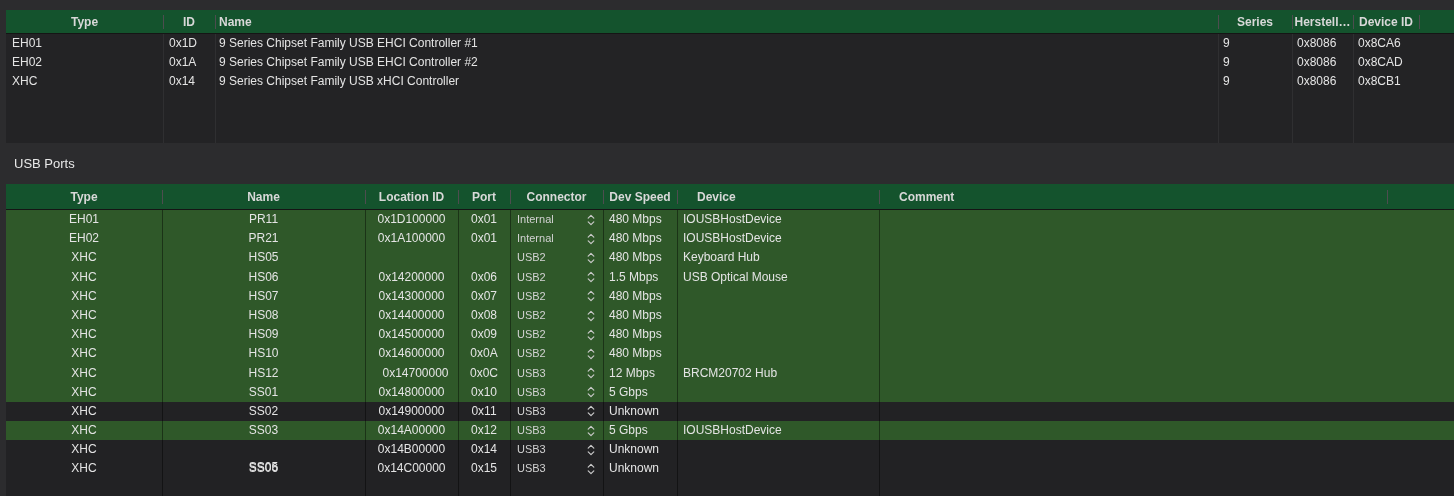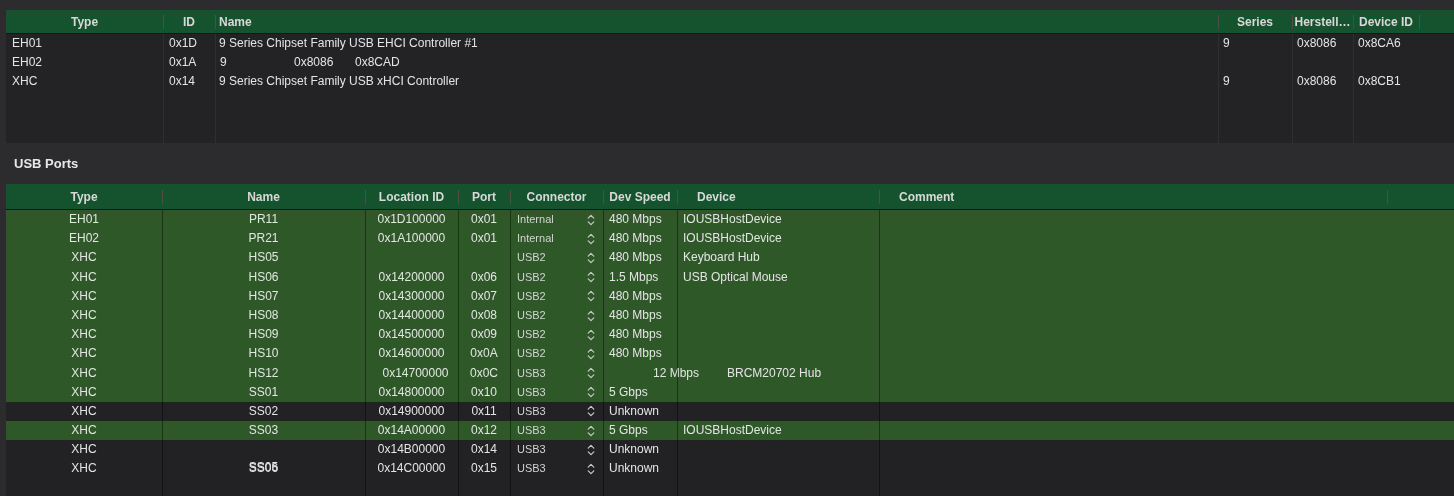--- a/index.html
+++ b/index.html
@@ -43,21 +43,21 @@
   .htick{position:absolute;top:50%;transform:translateY(-50%);width:1px;height:14px;background:#4d4d4f;}
 
   
   #t1{top:10px;}
   #t1 .tbl-header{height:24px;}
   #t1 .tbl-body{height:109px;background:#232325;}
 
   
   .section-label{
     position:absolute;left:14px;top:144px;height:40px;line-height:40px;
-    font-size:13px;font-weight:bold;color:#e8e8e8;
+    font-size:13px;font-weight:normal;color:#e8e8e8;
   }
 
   
   #t2{top:184px;}
   #t2 .tbl-header{height:26px;}
   #t2 .tbl-body{height:286px;background:#222224;}
 
   
   .conn{
     display:flex;align-items:center;justify-content:space-between;
@@ -91,20 +91,21 @@
           <div class="cell l" style="width: 157px;">EH01</div>
           <div class="cell l" style="width: 52px;">0x1D</div>
           <div class="cell l" style="width: 1003px;;padding-left:4px">9 Series Chipset Family USB EHCI Controller #1</div>
           <div class="cell l" style="width: 74px;;padding-left:5px">9</div>
           <div class="cell l" style="width: 61px;;padding-left:5px">0x8086</div>
           <div class="cell l" style="width: 66px;;padding-left:5px">0x8CA6</div>
         </div>
         <div class="row dark">
           <div class="cell l" style="width: 157px;">EH02</div>
           <div class="cell l" style="width: 52px;">0x1A</div>
+          <div class="cell l" style="width: 1003px;;padding-left:4px">9 Series Chipset Family USB EHCI Controller #2</div>
           <div class="cell l" style="width: 74px;;padding-left:5px">9</div>
           <div class="cell l" style="width: 61px;;padding-left:5px">0x8086</div>
           <div class="cell l" style="width: 66px;;padding-left:5px">0x8CAD</div>
         </div>
         <div class="row dark">
           <div class="cell l" style="width: 157px;">XHC</div>
           <div class="cell l" style="width: 52px;">0x14</div>
           <div class="cell l" style="width: 1003px;;padding-left:4px">9 Series Chipset Family USB xHCI Controller</div>
           <div class="cell l" style="width: 74px;;padding-left:5px">9</div>
           <div class="cell l" style="width: 61px;;padding-left:5px">0x8086</div>
@@ -292,21 +293,21 @@
             <div class="cell c" style="width: 52px;">0x0C</div>
             <div class="cell" style="width: 93px;">
               <div class="conn">
                 <span class="conn-label">USB3</span>
                 <svg width="8" height="12" viewBox="0 0 8 12">
                   <path d="M1.2 4.2 L4 1.4 L6.8 4.2" fill="none" stroke="#c9c9c9" stroke-width="1.2" stroke-linecap="round" stroke-linejoin="round"></path>
                   <path d="M1.2 7.8 L4 10.6 L6.8 7.8" fill="none" stroke="#c9c9c9" stroke-width="1.2" stroke-linecap="round" stroke-linejoin="round"></path>
                 </svg>
               </div>
             </div>
-            <div class="cell l" style="width: 74px; margin-left: 44px;">12 Mbps</div>
+            <div class="cell l" style="width: 74px;">12 Mbps</div>
             <div class="cell l" style="width: 202px;">BRCM20702 Hub</div>
             <div class="cell l" style="width: 508px;"></div>
           </div>
           <div class="row green" style="background: rgb(47, 88, 41);">
             <div class="cell c" style="width: 156px;">XHC</div>
             <div class="cell c" style="width: 203px;">SS01</div>
             <div class="cell c" style="width: 93px;">0x14800000</div>
             <div class="cell c" style="width: 52px;">0x10</div>
             <div class="cell" style="width: 93px;">
               <div class="conn">

